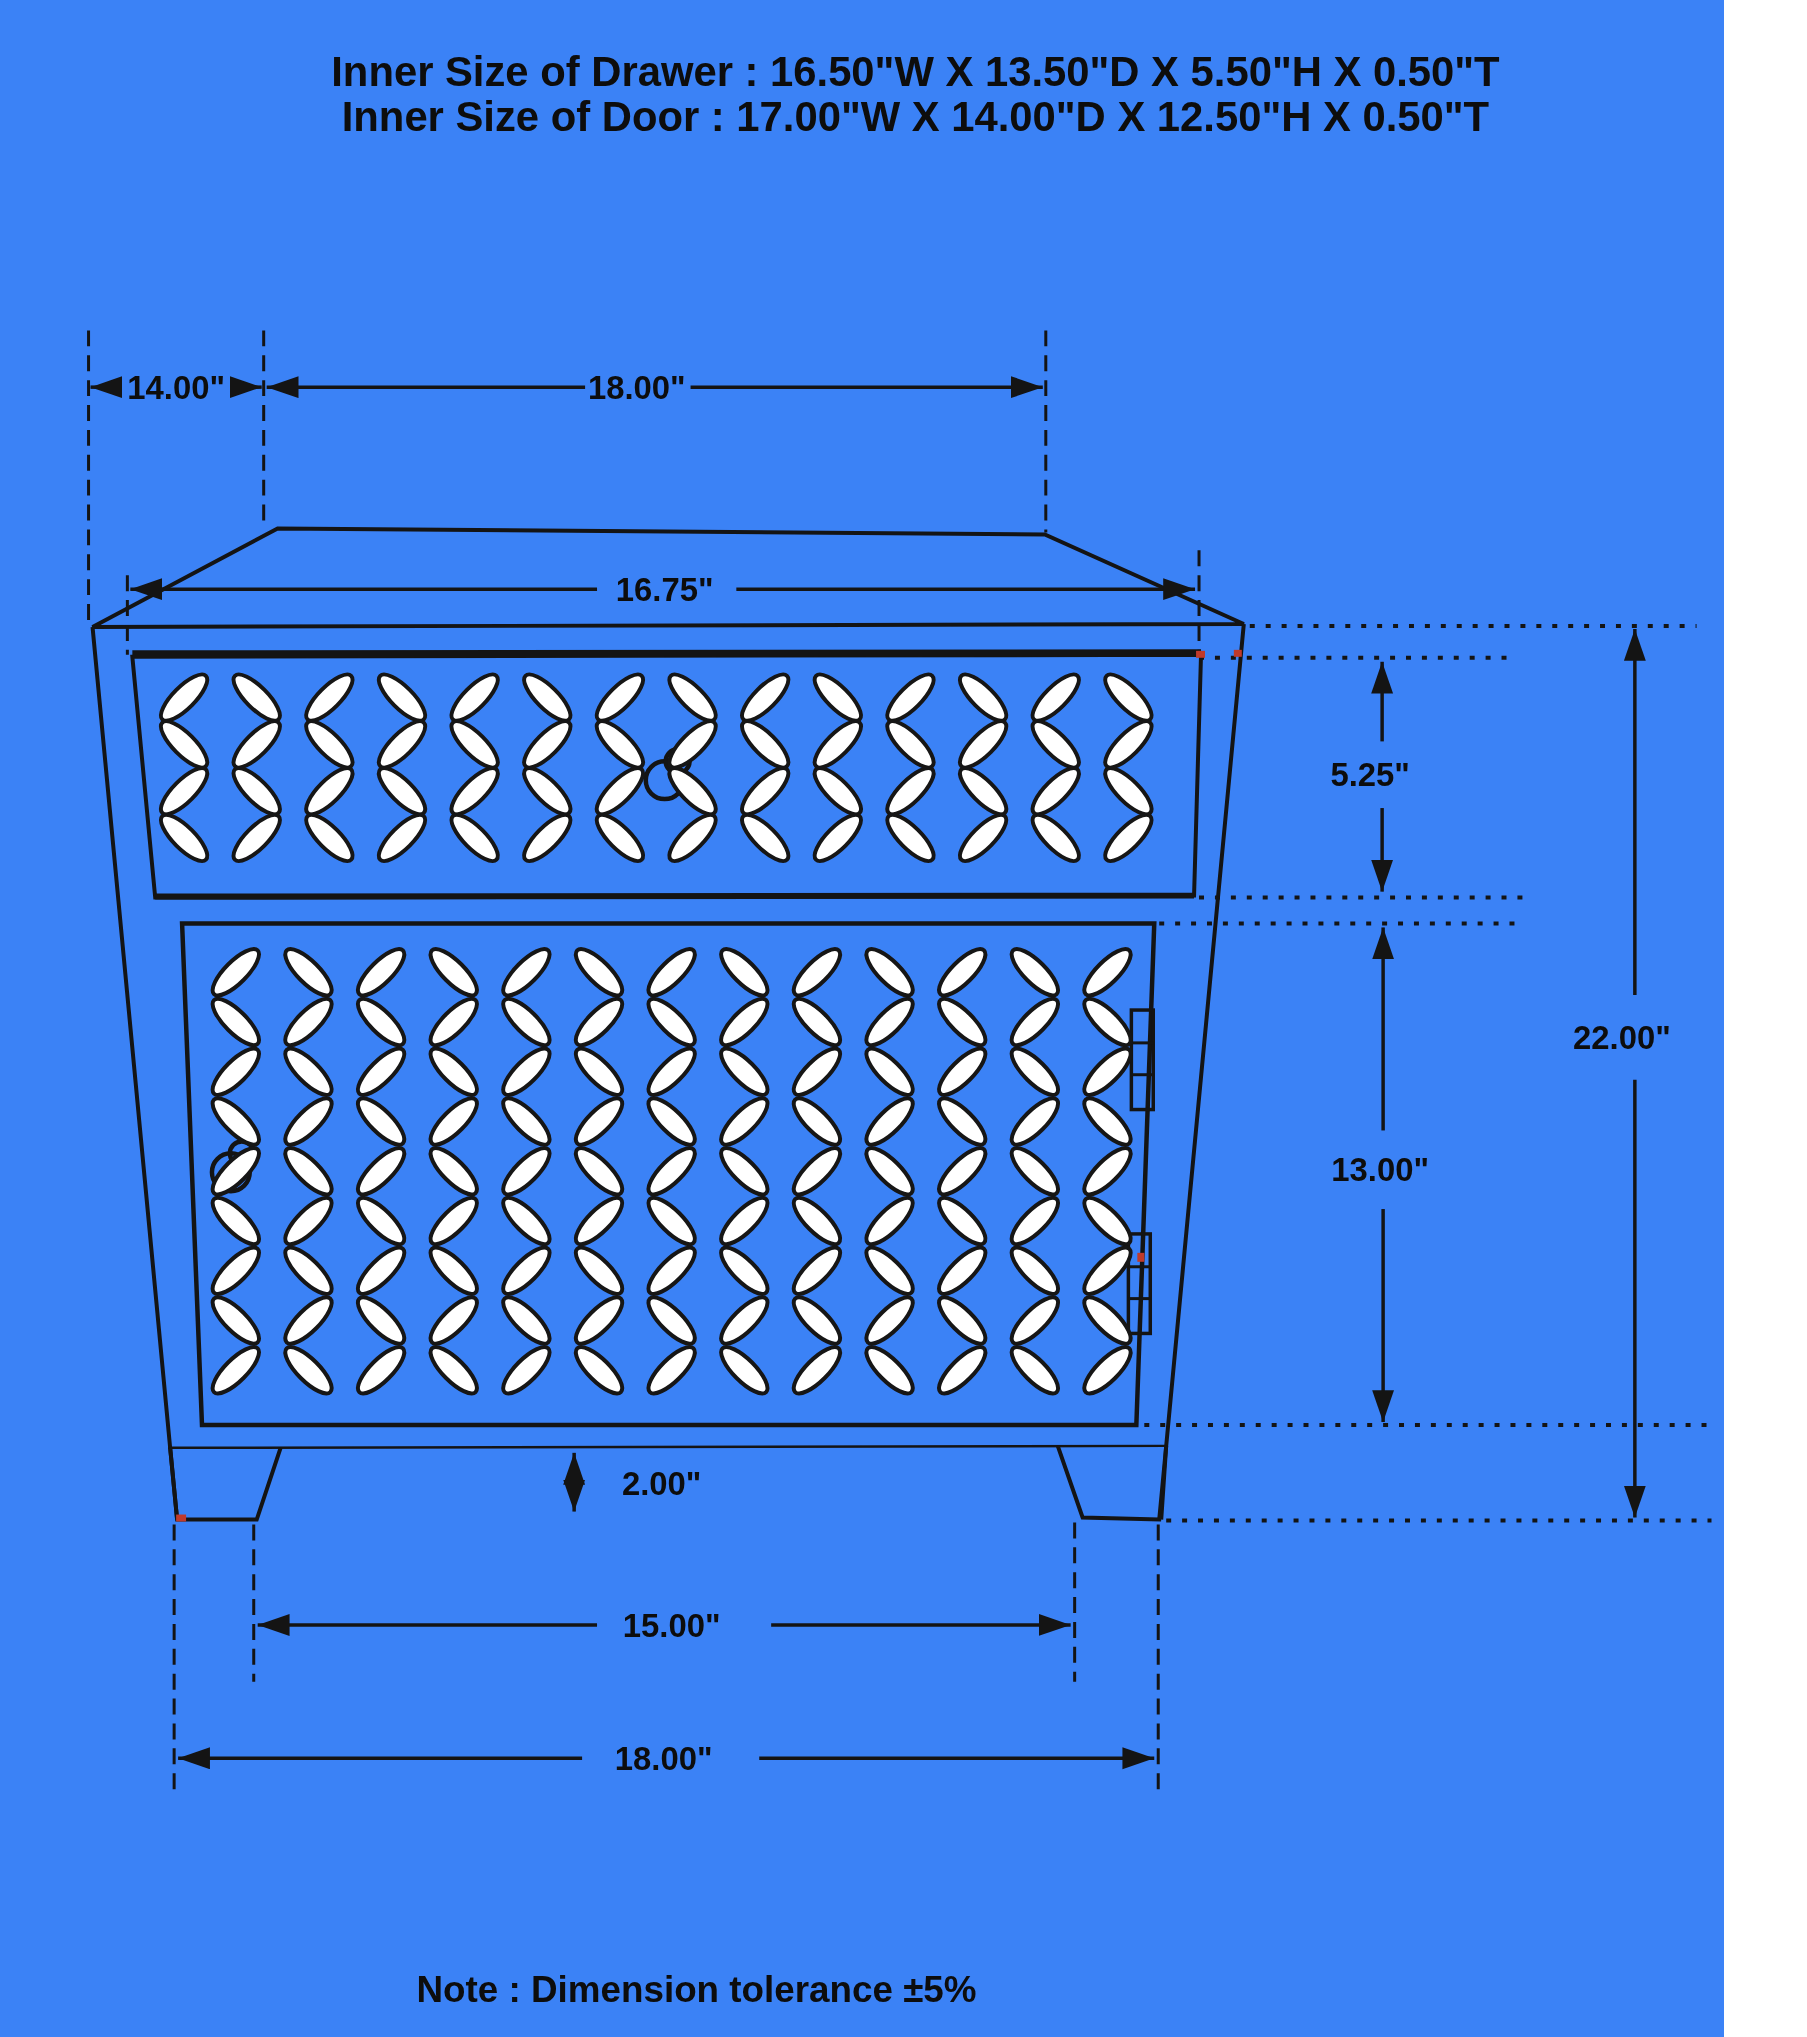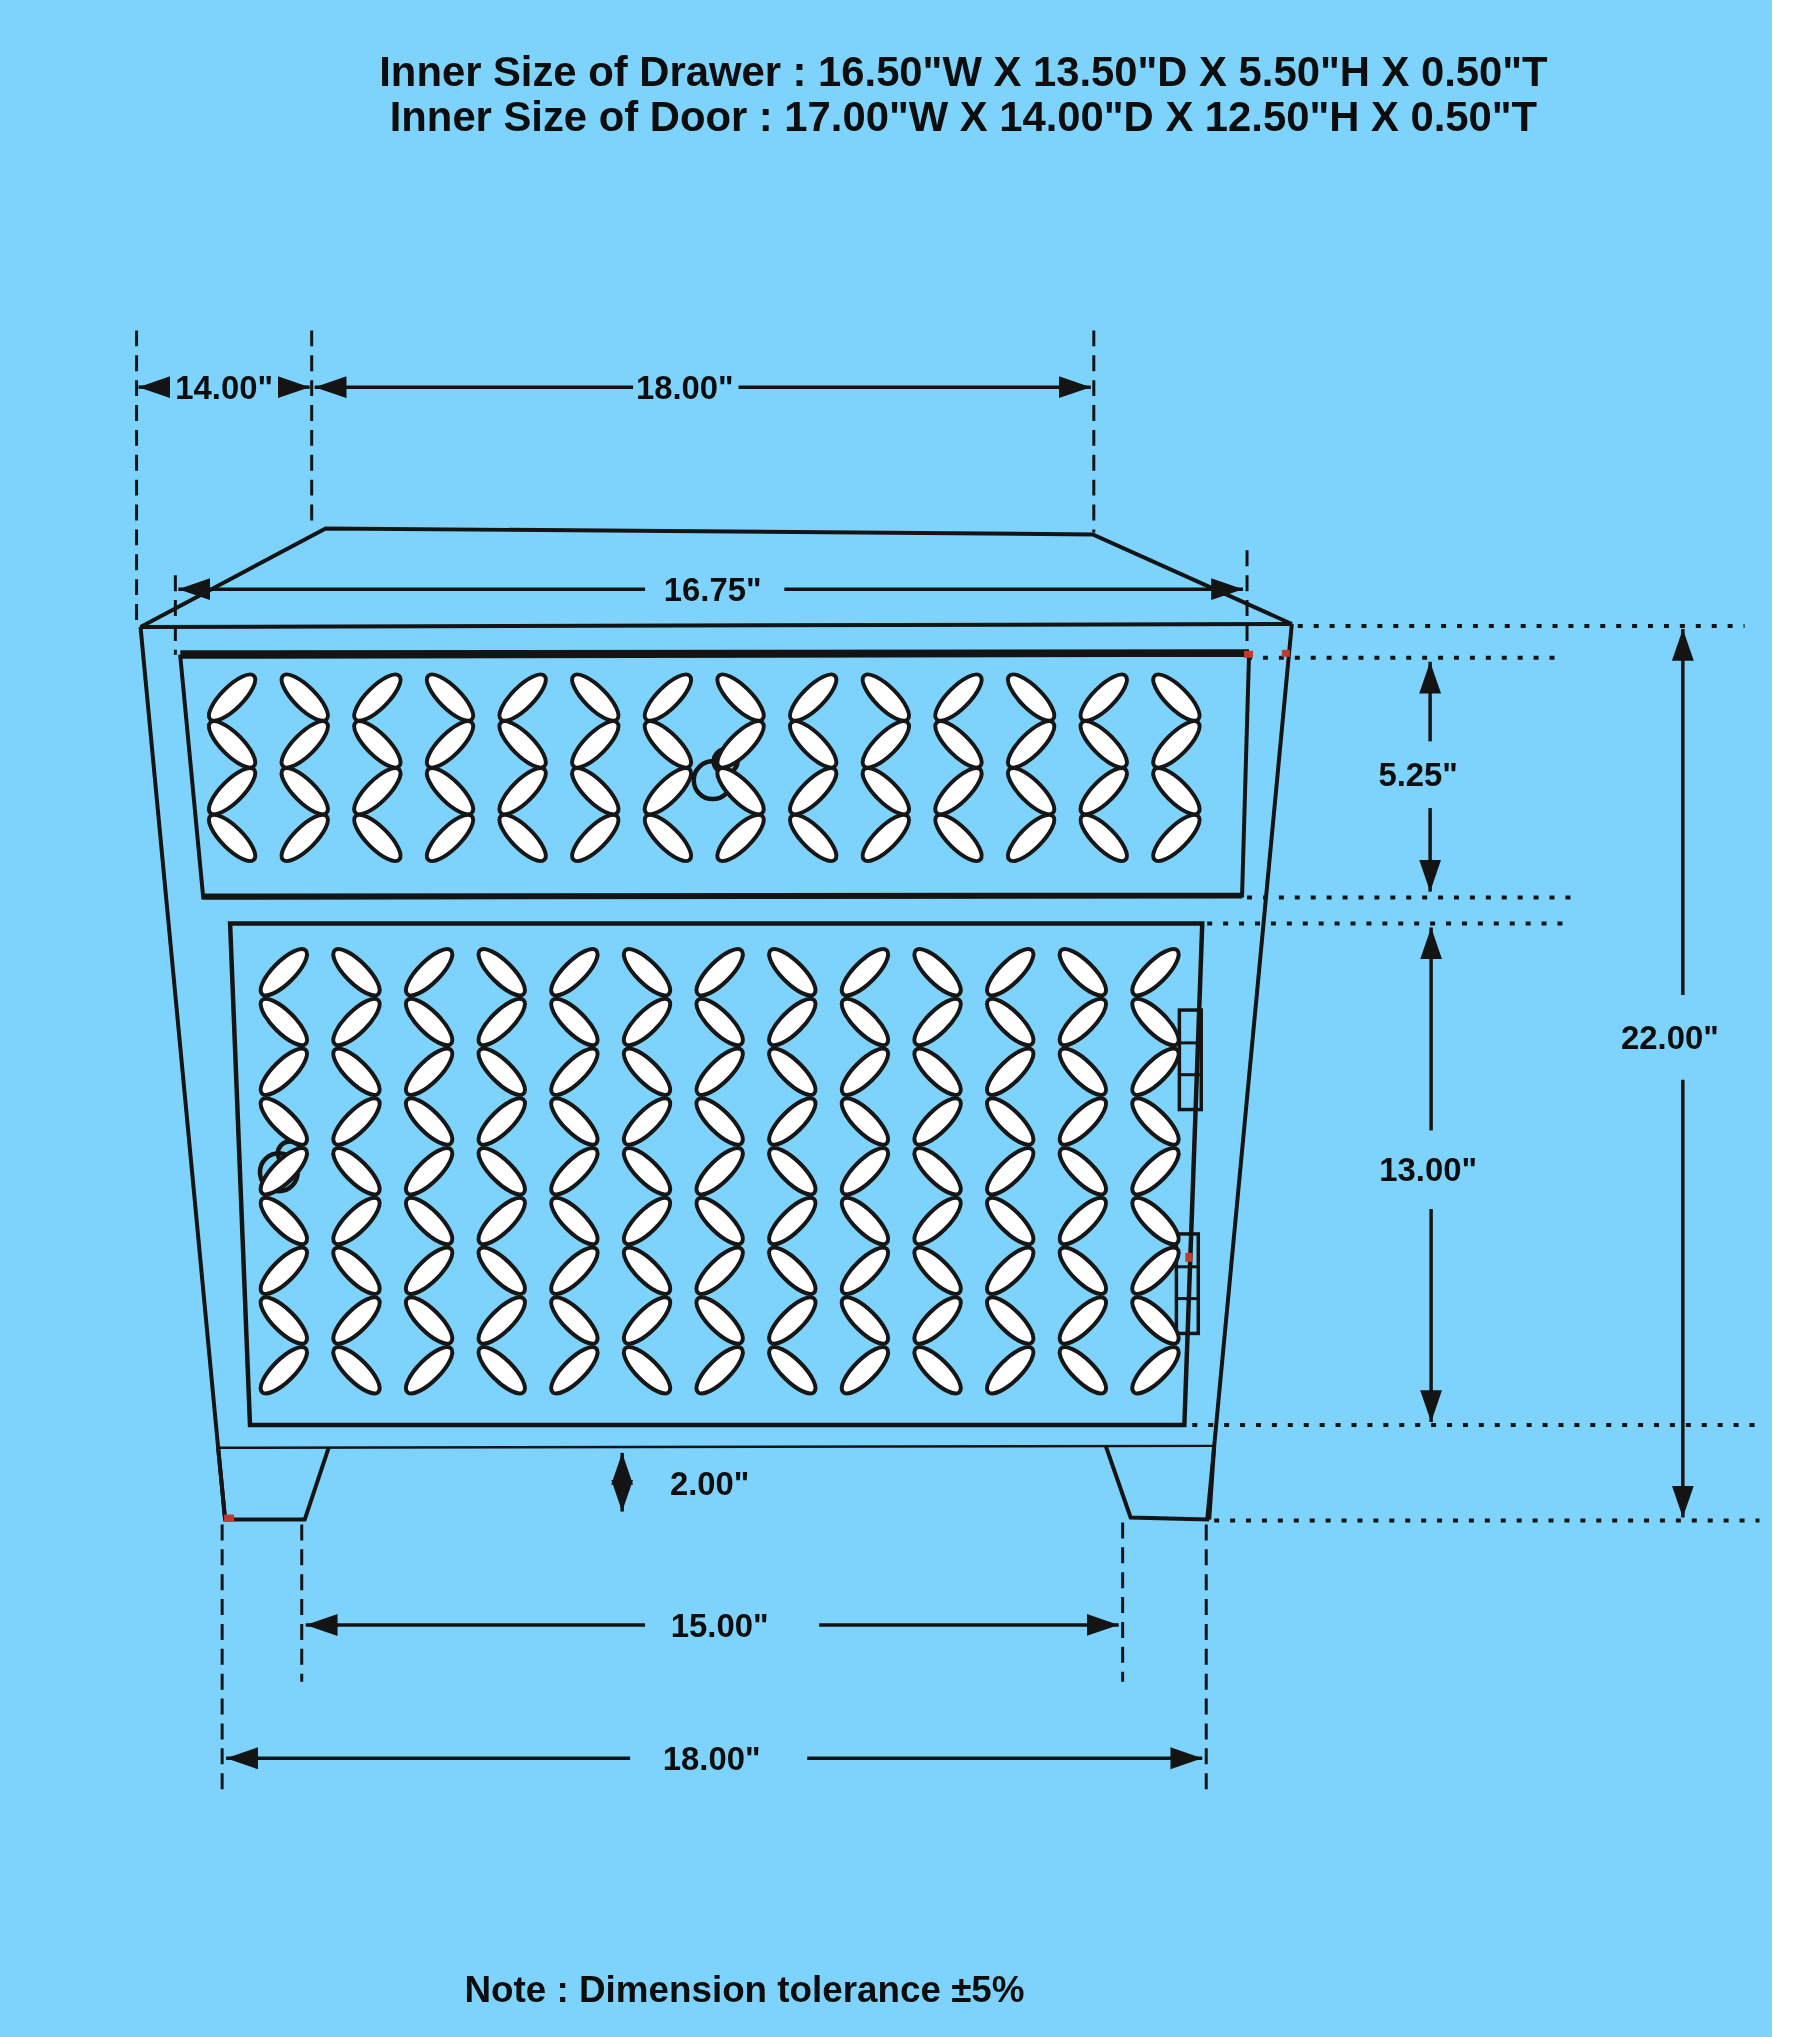--- a/index.html
+++ b/index.html
@@ -1,17 +1,17 @@
 <!DOCTYPE html>
 <html><head>
 <meta charset="utf-8">
 <style>
   html,body{margin:0;padding:0;background:#ffffff;}
-  .page{width:1724px;height:2038px;position:relative;background:#7dd3fc;
-        font-family:"Liberation Sans", sans-serif;padding-left:48px;}
+  .page{width:1724px;height:2038px;position:relative;background:#3b82f6;
+        font-family:"Liberation Sans", sans-serif;}
   svg text{font-family:"Liberation Sans", sans-serif;font-weight:bold;fill:#0d0d0d;}
   .t-title{font-size:42px;}
   .t-dim{font-size:33px;}
   .t-note{font-size:37px;}
   .outline{stroke:#141414;fill:none;}
   .dimline{stroke:#141414;fill:none;stroke-width:3.5;}
   .dashv{stroke:#141414;fill:none;stroke-width:3;stroke-dasharray:16 9;}
   .doth{stroke:#141414;fill:none;stroke-width:4;stroke-dasharray:5 11;stroke-linecap:butt;}
   .petalgroup ellipse{stroke:#161616;stroke-width:4;fill:#ffffff;}
   .artifact{fill:#c03a2b;}

